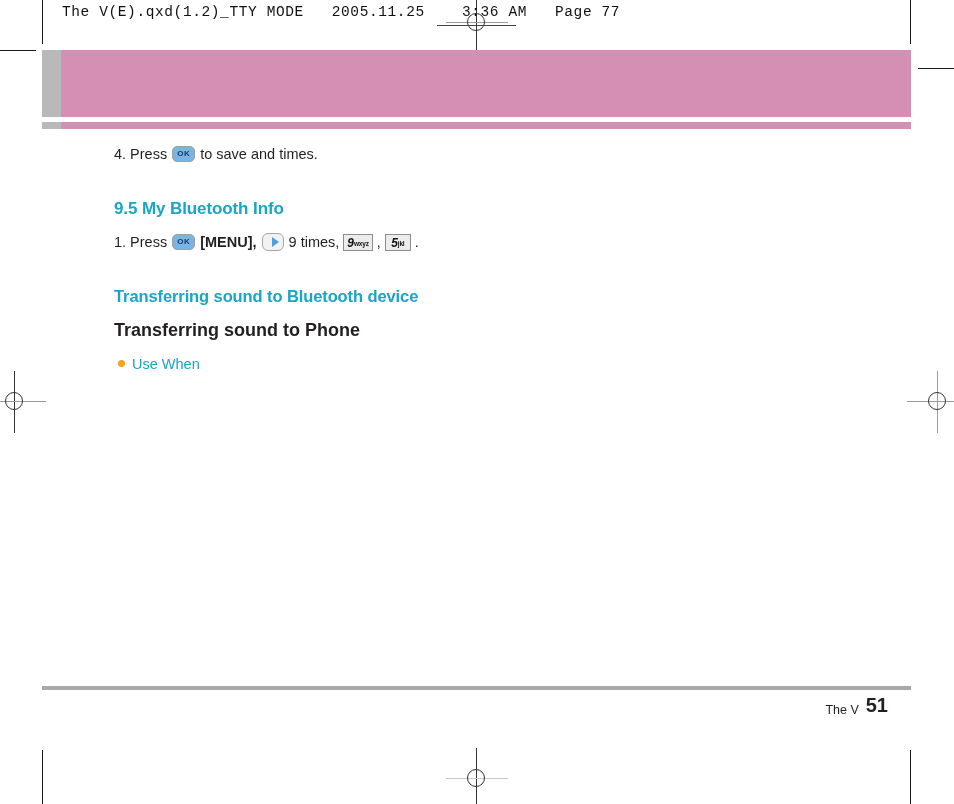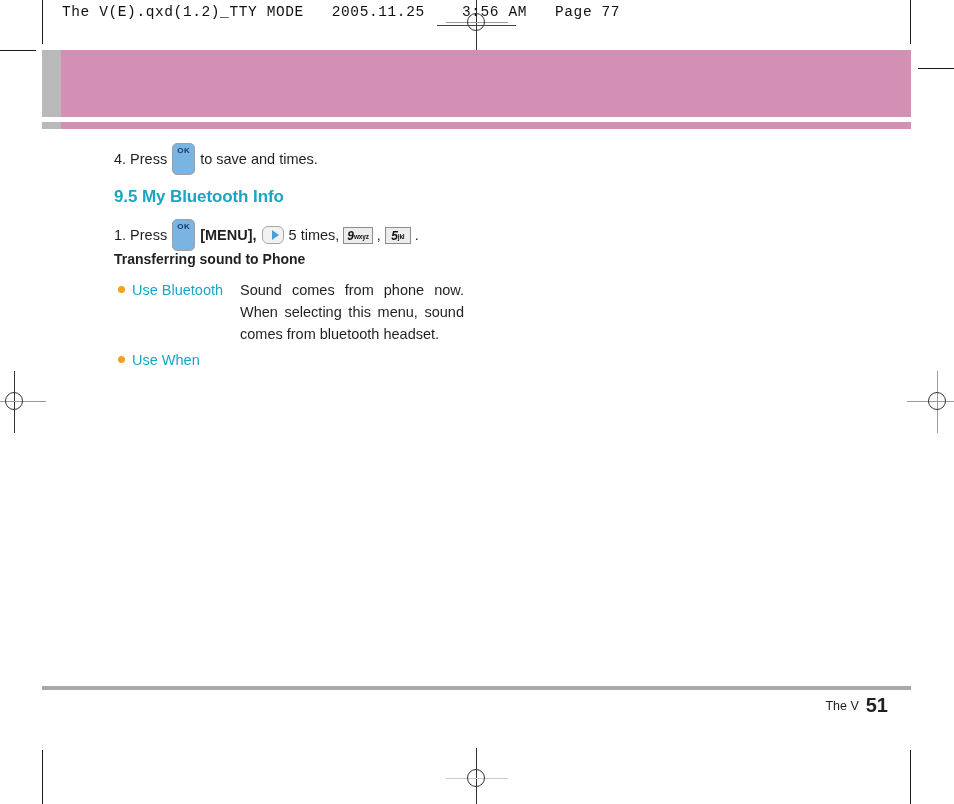--- a/index.html
+++ b/index.html
@@ -103,54 +103,54 @@
     display: flex;
     align-items: center;
     white-space: nowrap;
   }
   .step-line .num { margin-right: 4px; }
 
   h2.sec-title {
     color: #18a6c4;
     font-size: 17px;
     font-weight: bold;
-    margin: 12px 0 12px 0;
+    margin: 34px 0 12px 0;
     letter-spacing: -0.1px;
   }
   h3.sub-title {
     color: #18a6c4;
     font-size: 16.5px;
     font-weight: bold;
     margin: 34px 0 14px 0;
     letter-spacing: -0.1px;
   }
   h4.sub-sub-title {
     color: #231f20;
-    font-size: 14px;
+    font-size: 18px;
     font-weight: bold;
     margin: 0 0 12px 0;
   }
 
   p.body {
     font-size: 14.5px;
     line-height: 22px;
     margin: 0 0 6px 0;
     color: #231f20;
   }
   p.justified { text-align: justify; }
 
   
   .key {
     display: inline-block;
     vertical-align: middle;
     box-sizing: border-box;
     position: relative;
   }
   .key-ok {
-    width: 23px; height: 32px;
+    width: 23px; height: 16px;
     background: #79b4e2;
     border: 1px solid #9fa0a2;
     border-radius: 5px;
     color: #15396b;
     font-size: 8px;
     font-weight: bold;
     line-height: 14px;
     text-align: center;
     letter-spacing: 0.3px;
     margin: 0 5px;
@@ -233,21 +233,21 @@
   .footer-rule {
     position: absolute;
     left: 42px; top: 686px;
     width: 869px; height: 4px;
     background: #a9a9a9;
   }
   .footer-text {
     position: absolute;
     right: 66px; top: 694px;
     display: flex;
-    align-items: center;
+    align-items: flex-end;
     color: #231f20;
   }
   .footer-text .book { font-size: 12.5px; margin-right: 7px; }
   .footer-text .pageno { font-size: 20px; font-weight: bold; }
 </style>
 </head>
 <body>
 
 <div class="marks">
 
@@ -276,21 +276,21 @@
       <div class="hline" style="background:#9a9a9a;"></div>
       <div class="ring"></div>
   </div>
   <div class="reg" style="left:462px; top:764px;">
     <div class="vline"></div>
       <div class="hline" style="background:#c9c9c9;"></div>
       <div class="ring"></div>
   </div>
 </div>
 
-<div class="slug">The V(E).qxd(1.2)_TTY MODE   2005.11.25    3:56 AM   Page 77</div>
+<div class="slug">The V(E).qxd(1.2)_TTY MODE   2005.11.25    3:36 AM   Page 77</div>
 <div class="slug-underline"></div>
 
 <div class="banner">
   <div class="banner-tab"></div>
 </div>
 <div class="banner-rule">
   <div class="banner-rule-tab"></div>
 </div>
 
 <div class="content">
@@ -305,36 +305,32 @@
   <h2 class="sec-title">9.5 My Bluetooth Info</h2>
 
   <div class="step-line" style="margin-top:12px;">
     <span class="num">1.</span>
     <span>Press</span>
     <span class="key key-ok">OK</span>
     <span style="font-weight:bold;">[MENU],</span>
     <span class="key key-nav">
         <span class="tri"></span>
       </span>
-    <span>5 times,</span>
+    <span>9 times,</span>
     <span class="key key-num"><span class="digit">9</span><span class="letters">wxyz</span></span>
     <span>,</span>
     <span class="key key-num"><span class="digit">5</span><span class="letters">jkl</span></span>
     <span>.</span>
   </div>
 
+  <h3 class="sub-title">Transferring sound to Bluetooth device</h3>
   <h4 class="sub-sub-title">Transferring sound to Phone</h4>
 
 
   <ul class="opt-list">
-    <li>
-      <span class="dot"></span>
-      <span class="opt-label">Use Bluetooth</span>
-      <span class="opt-desc">Sound comes from phone now. When selecting this menu, sound comes from bluetooth headset.</span>
-    </li>
     <li>
       <span class="dot"></span>
       <span class="opt-label">Use When</span>
     </li>
   </ul>
 </div>
 
 <div class="footer-rule"></div>
 <div class="footer-text">
   <span class="book">The V</span>

